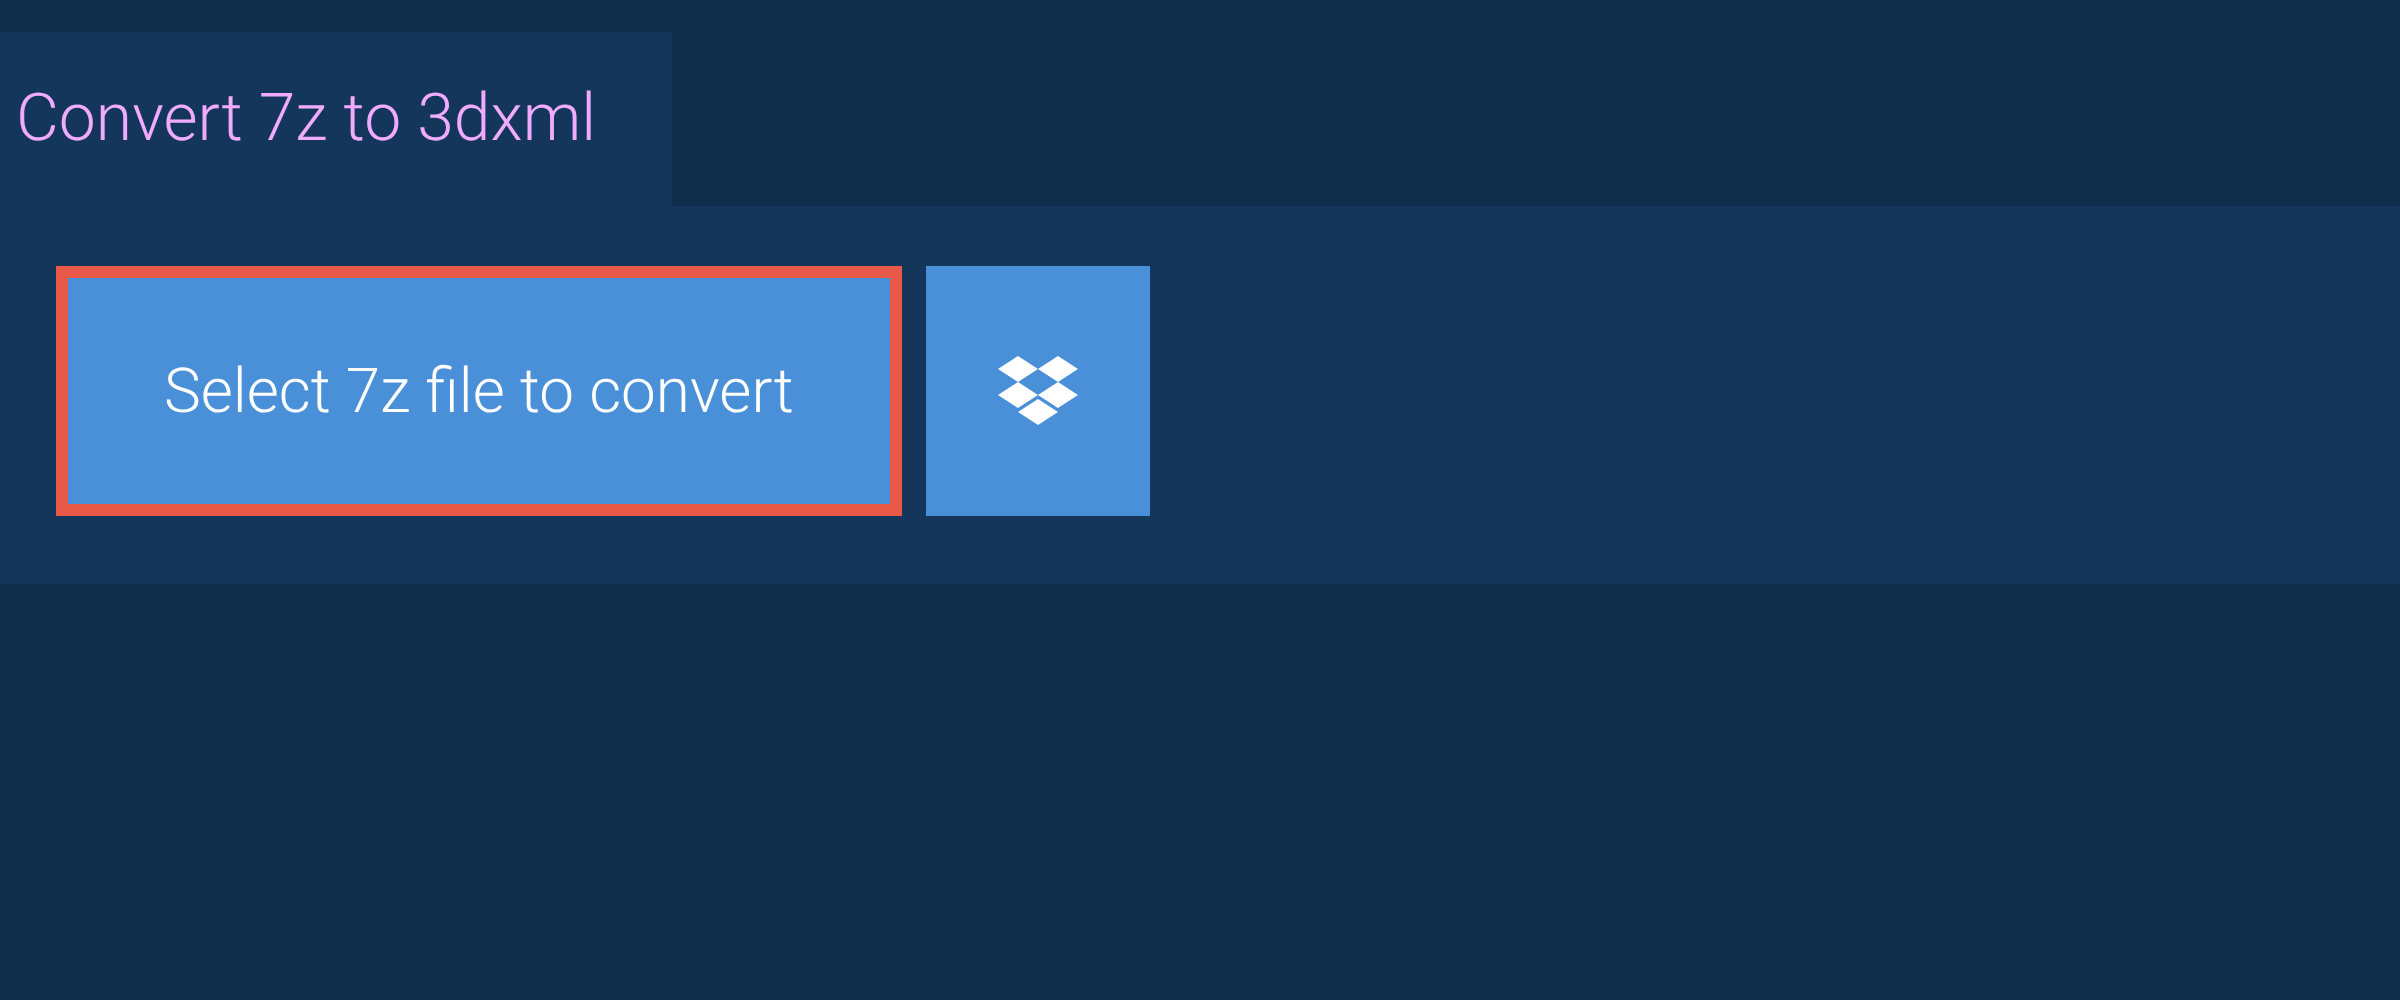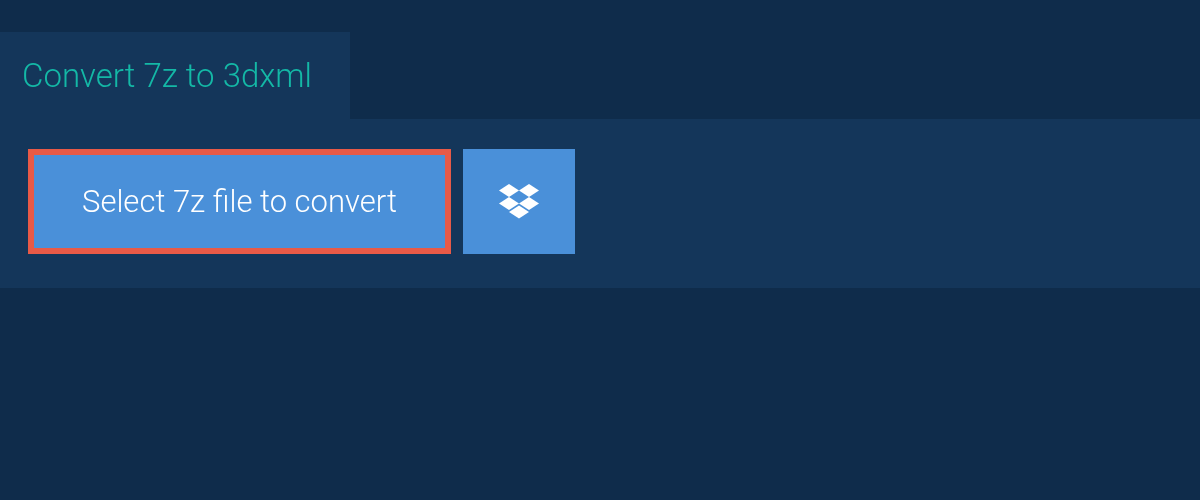--- a/index.html
+++ b/index.html
@@ -10,42 +10,42 @@
     body {
       width: 1200px;
       height: 500px;
       background: #0f2c4b;
       font-family: -apple-system, BlinkMacSystemFont, "Segoe UI", Roboto, Helvetica, Arial, sans-serif;
       overflow: hidden;
     }
     .header-tab {
       background: #14365a;
       display: inline-block;
-      padding: 24px 38px 24px 22px;
-      color: #14b8a6;
+      padding: 24px 38px 24px 8px;
+      color: #f0abfc;
       font-size: 33px;
       font-weight: 300;
-      margin-top: 32px;
+      margin-top: 16px;
     }
     .select-section {
       background: #14365a;
       margin-top: 0;
       padding: 30px 28px 34px 28px;
       display: flex;
       align-items: stretch;
       gap: 12px;
       width: 100%;
     }
     .select-button {
       background: #4a90d9;
       border: 6px solid #e85a47;
       color: #ffffff;
       font-size: 31px;
       font-weight: 300;
-      padding: 28px 48px;
+      padding: 38px 48px;
       cursor: pointer;
       display: flex;
       align-items: center;
       justify-content: center;
       font-family: inherit;
     }
     .dropbox-button {
       background: #4a90d9;
       border: none;
       width: 112px;

